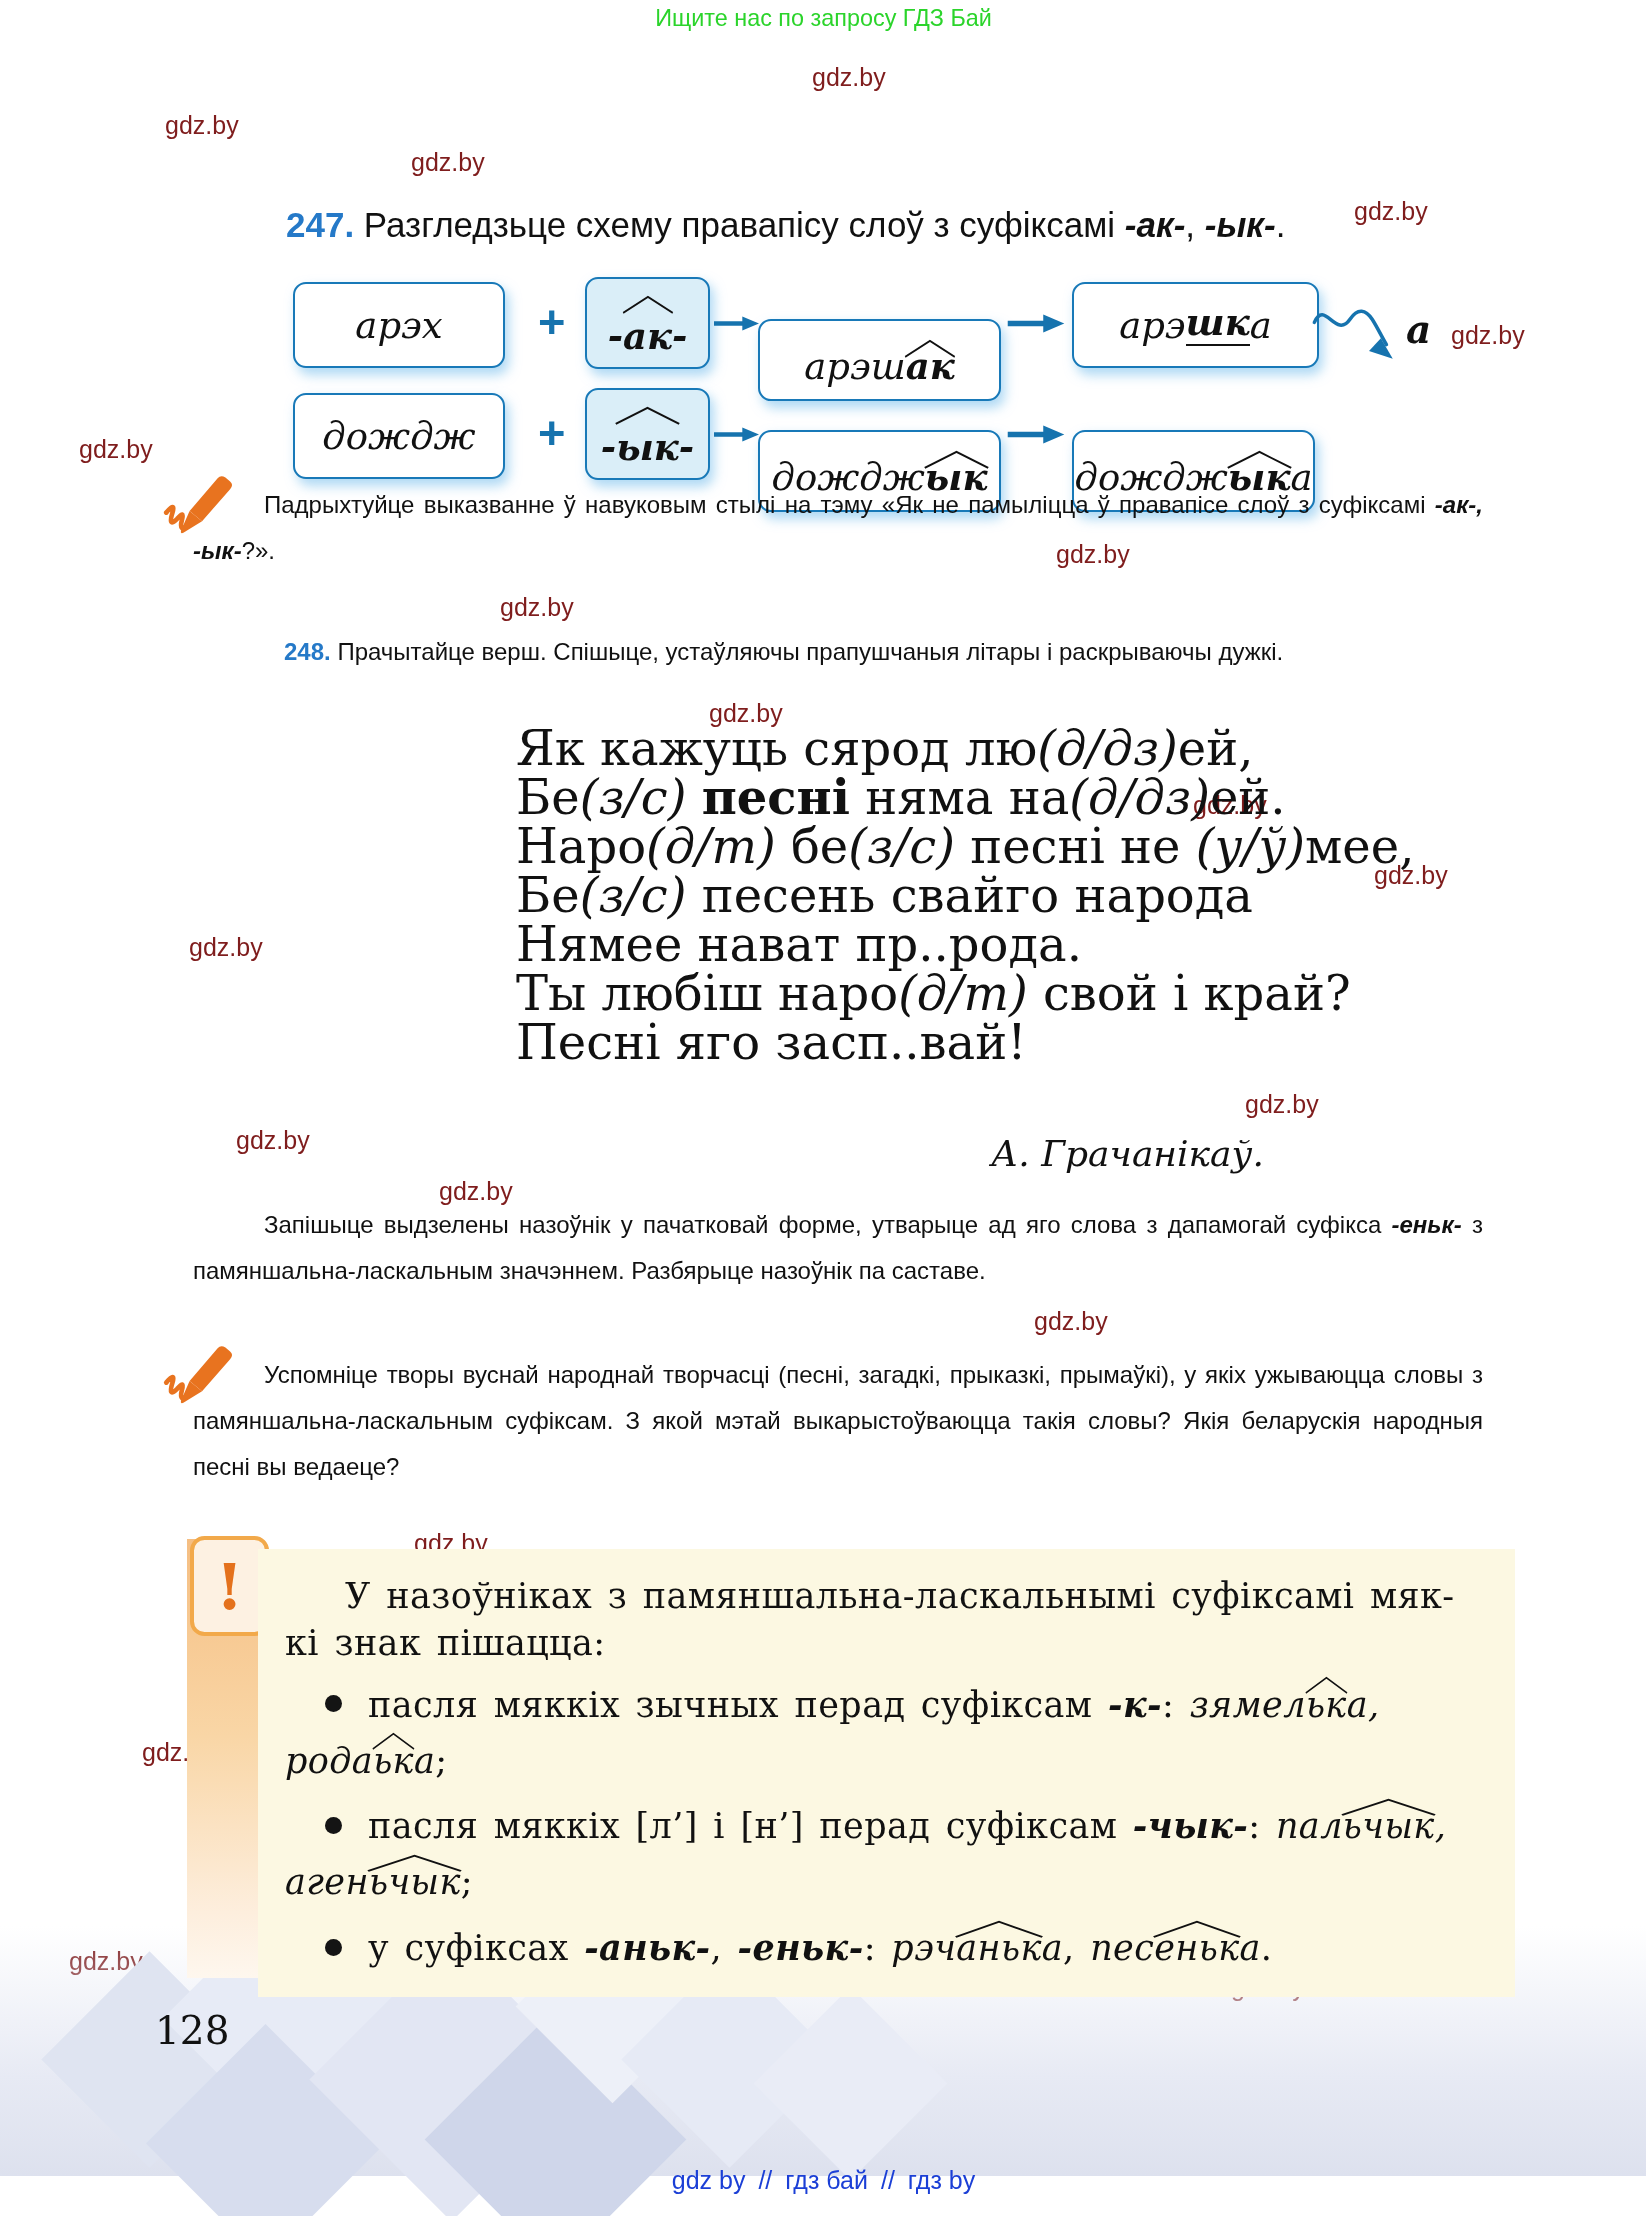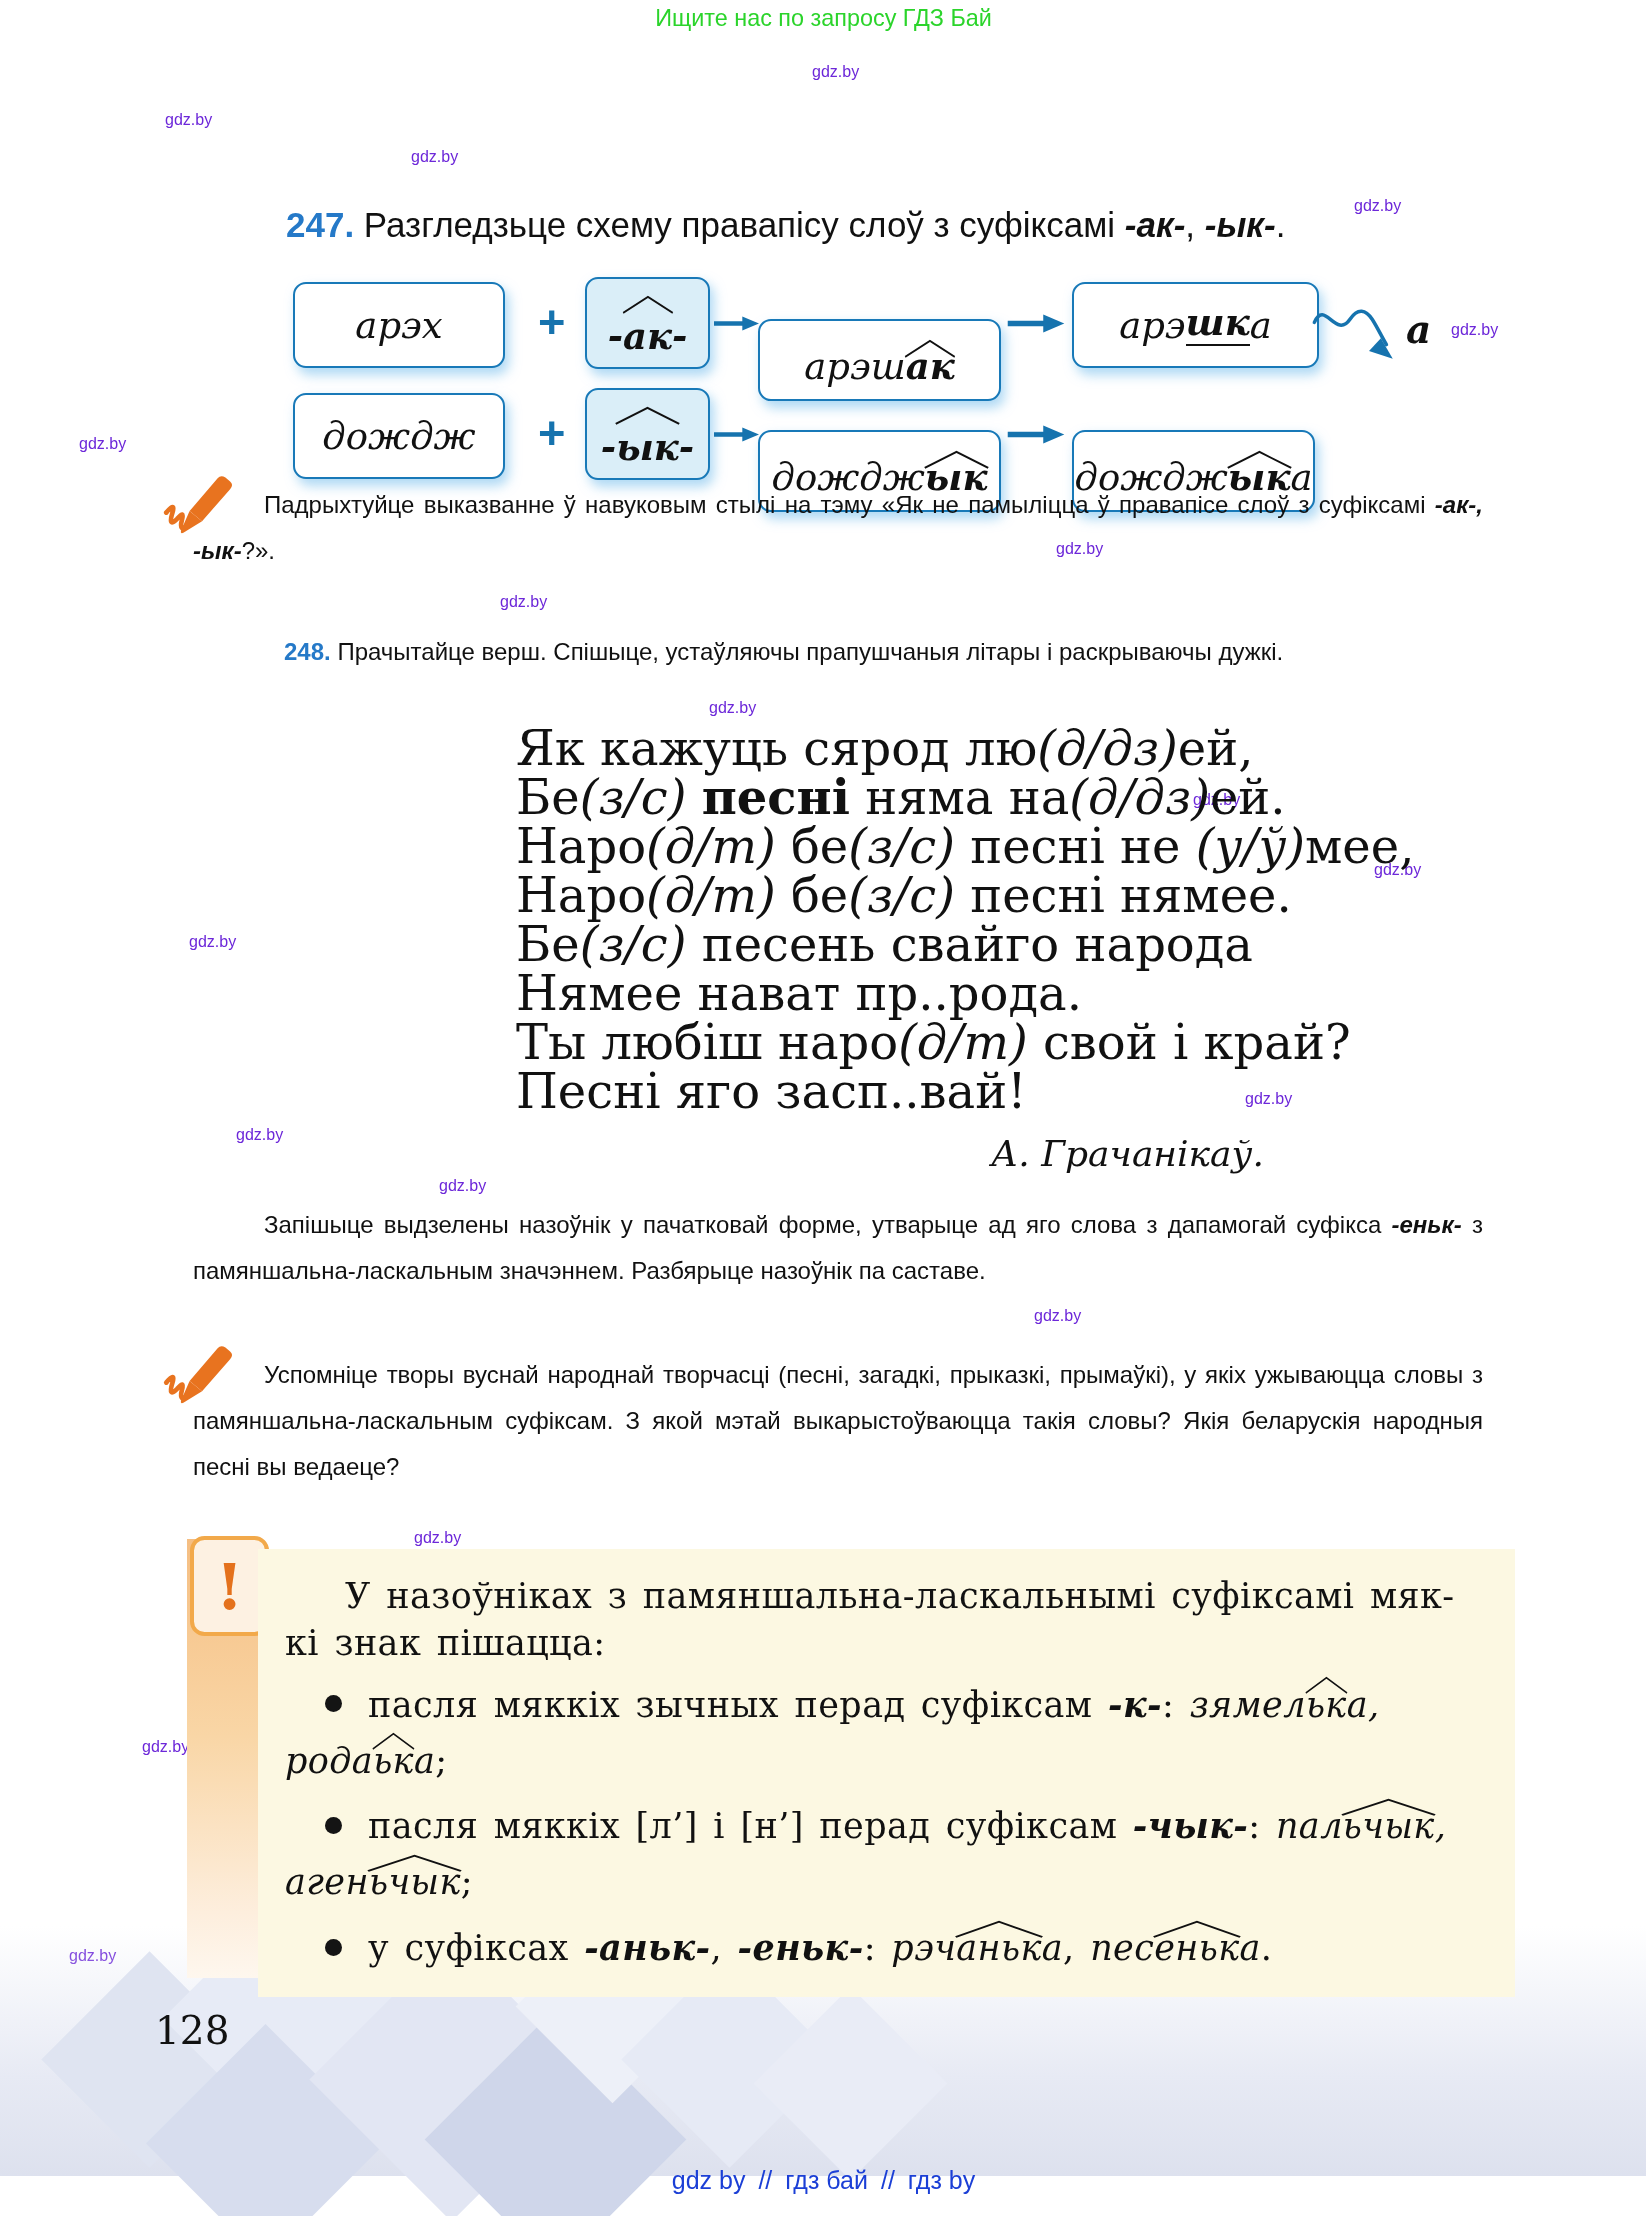--- a/index.html
+++ b/index.html
@@ -1,19 +1,19 @@
 <!DOCTYPE html>
 <html style="font-size:13px"><head>
 <meta charset="utf-8">
 <style>
   html,body{margin:0;padding:0;background:#fff;}
   .page{position:relative;width:1647px;height:2216px;background:#ffffff;overflow:hidden;
         font-family:"Liberation Sans",sans-serif;color:#111;}
   .promo{position:absolute;top:4.8px;left:0;width:100%;text-align:center;font-size:23.4px;color:#2bd42b;}
-  .wm{position:absolute;font-size:16px;color:#6d28d9;white-space:nowrap;}
+  .wm{position:absolute;font-size:25px;color:#7f1d1d;white-space:nowrap;}
 
   
   .h247{position:absolute;left:266px;top:205px;font-size:35px;white-space:nowrap;}
   .para{position:absolute;text-align:justify;font-size:24px;line-height:46px;width:1290px;}
   #task1{left:193px;top:482px;text-indent:71px;}
   #h248{left:193px;top:629px;text-indent:71px;}
   #afterpoem{left:193px;top:1202px;text-indent:71px;}
   #task2{left:193px;top:1352px;text-indent:71px;}
 
   .seg{position:relative;}
@@ -185,21 +185,20 @@
     <path d="M8 52 Q20 38 16 52 Q10 72 22 60 Q32 48 28 62 Q24 78 36 68" fill="none" stroke="#e8731f" stroke-width="6" stroke-linecap="round"></path>
   </svg>
   <div id="task1" class="para"><span class="seg seg-n">Падрыхтуйце выказванне ў навуковым стылі на тэму «Як не памыліцца ў правапісе слоў з суфіксамі </span><span class="seg seg-bi">-ак-, -ык-</span><span class="seg seg-n">?».</span></div>
 
   <div id="h248" class="para"><span class="seg seg-num">248.</span><span class="seg seg-n"> Прачытайце верш. Спішыце, устаўляючы прапушчаныя літары і раскрываючы дужкі.</span></div>
 
   <div id="poem">
     <div class="pline"><span class="seg seg-n">Як кажуць сярод лю</span><span class="seg seg-i">(д/дз)</span><span class="seg seg-n">ей,</span></div>
     <div class="pline"><span class="seg seg-n">Бе</span><span class="seg seg-i">(з/с)</span><span class="seg seg-n"> </span><span class="seg seg-b">песні</span><span class="seg seg-n">  няма на</span><span class="seg seg-i">(д/дз)</span><span class="seg seg-n">ей.</span></div>
     <div class="pline"><span class="seg seg-n">Наро</span><span class="seg seg-i">(д/т)</span><span class="seg seg-n"> бе</span><span class="seg seg-i">(з/с)</span><span class="seg seg-n"> песні не </span><span class="seg seg-i">(у/ў)</span><span class="seg seg-n">мее,</span></div>
-    <div class="pline"><span class="seg seg-n">Наро</span><span class="seg seg-i">(д/т)</span><span class="seg seg-n"> бе</span><span class="seg seg-i">(з/с)</span><span class="seg seg-n"> песні нямее.</span></div>
     <div class="pline"><span class="seg seg-n">Бе</span><span class="seg seg-i">(з/с)</span><span class="seg seg-n"> песень свайго народа</span></div>
     <div class="pline"><span class="seg seg-n">Нямее нават пр..рода.</span></div>
     <div class="pline"><span class="seg seg-n">Ты любіш наро</span><span class="seg seg-i">(д/т)</span><span class="seg seg-n"> свой і край?</span></div>
     <div class="pline"><span class="seg seg-n">Песні яго засп..вай!</span></div>
   </div>
   <div id="author">А. Грачанікаў.</div>
 
   <div id="afterpoem" class="para"><span class="seg seg-n">Запішыце выдзелены назоўнік у пачатковай форме, утварыце ад яго слова з дапамогай суфікса </span><span class="seg seg-bi">-еньк-</span><span class="seg seg-n"> з памяншальна-ласкальным значэннем. Разбярыце назоўнік па саставе.</span></div>
 
   <svg id="pen2" class="pen" viewBox="0 0 95 105">

